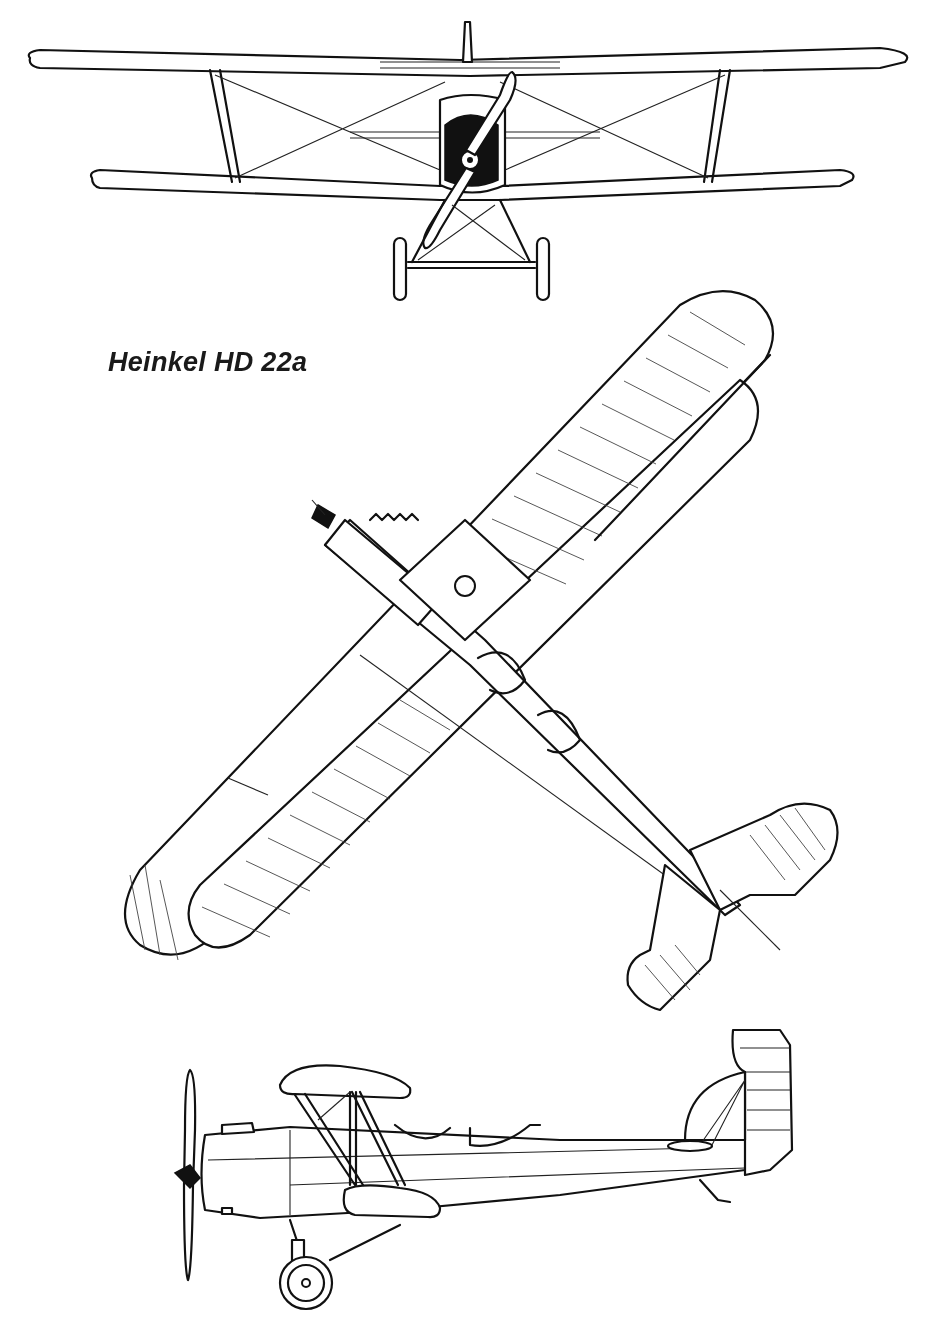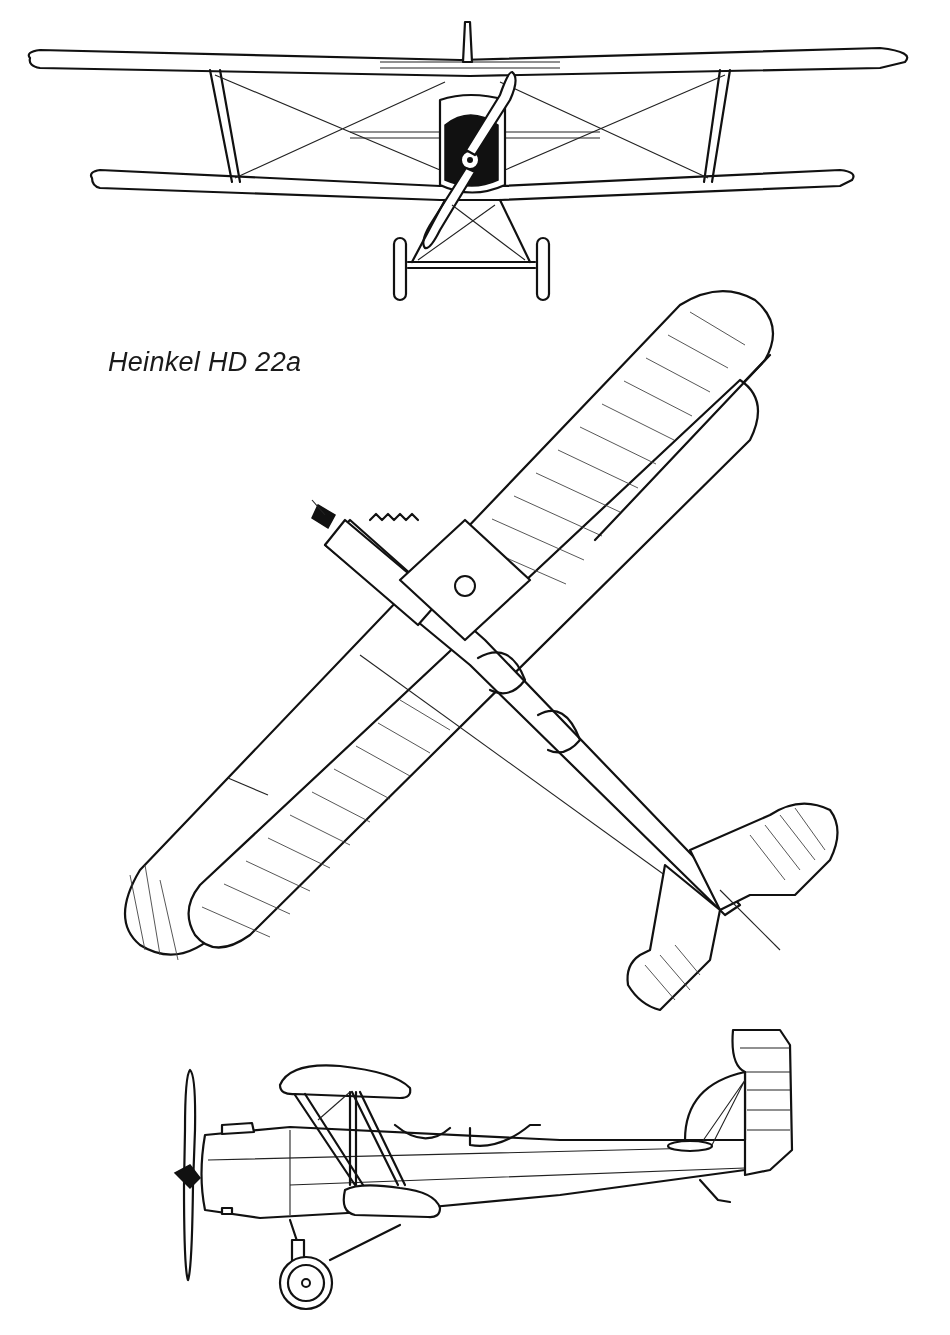--- a/index.html
+++ b/index.html
@@ -1,17 +1,17 @@
 <!DOCTYPE html>
 <html><head>
 <meta charset="utf-8">
 <style>
   html,body{margin:0;padding:0;background:#ffffff;}
   body{width:950px;height:1335px;position:relative;overflow:hidden;}
-  .title{position:absolute;left:108px;top:347px;font-family:"Liberation Sans",sans-serif;font-style:italic;font-size:27px;color:#1a1a1a;letter-spacing:0.3px;}
+  .title{position:absolute;left:108px;top:347px;font-family:"Liberation Sans",sans-serif;font-style:italic;font-size:27px;color:#1a1a1a;letter-spacing:0.3px;font-weight:bold;}
   svg{position:absolute;left:0;top:0;}
   .l{fill:none;stroke:#111;stroke-width:2.2;stroke-linejoin:round;stroke-linecap:round;}
   .t{fill:none;stroke:#222;stroke-width:1.1;}
   .h{fill:none;stroke:#444;stroke-width:0.9;}
   .f{fill:#111;stroke:#111;stroke-width:1.5;}
   .w{fill:#fff;stroke:#111;stroke-width:2.2;stroke-linejoin:round;}
 </style>
 </head>
 <body>
 

